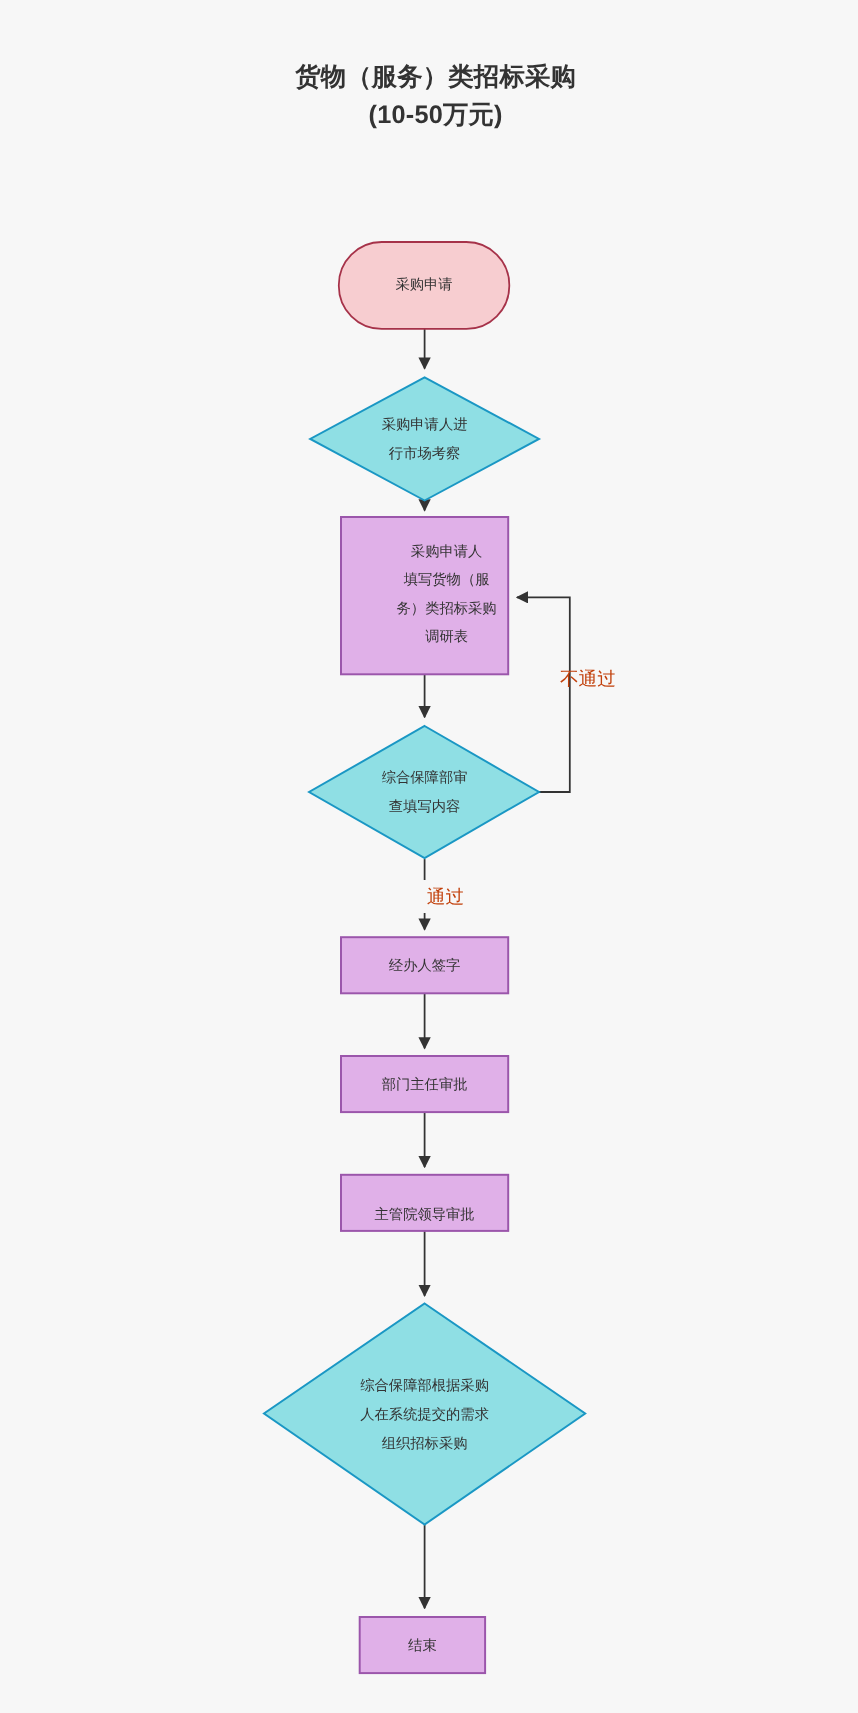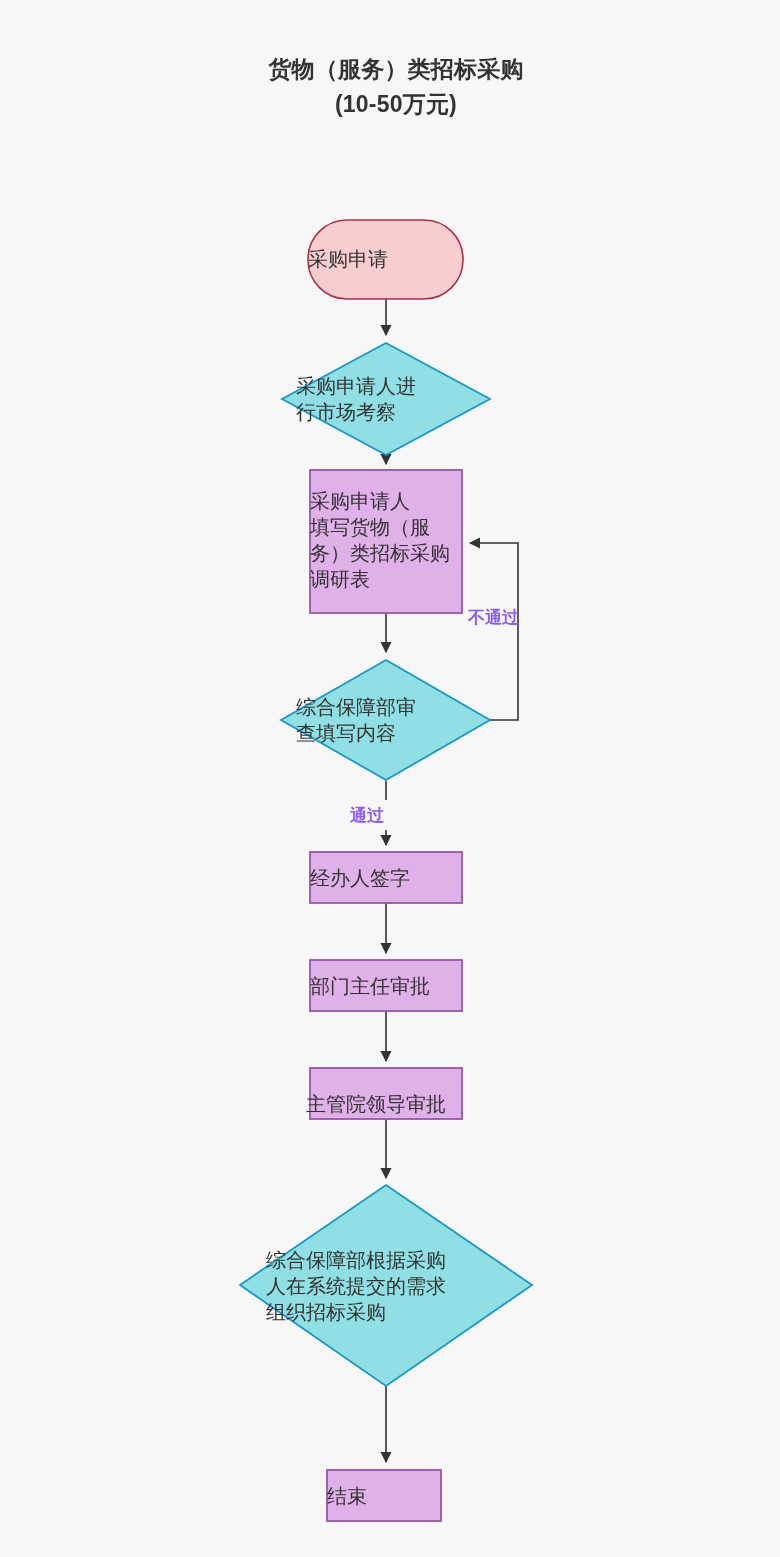--- a/index.html
+++ b/index.html
@@ -41,31 +41,32 @@
     left: 0;
     top: 0;
     width: 780px;
     height: 1557px;
     overflow: visible;
   }
 
   .node-label {
     position: absolute;
     color: #333333;
+    text-align: center;
     line-height: 26px;
-    font-size: 20px;
+    font-size: 13px;
     pointer-events: none;
     white-space: pre-line;
   }
   .edge-label {
     position: absolute;
-    color: #8b5cf6;
+    color: #c2410c;
     font-size: 17px;
-    font-weight: bold;
-    text-align: left;
+    font-weight: normal;
+    text-align: right;
     line-height: 20px;
   }
 </style>
 </head>
 <body>
 
 <div id="flow-root">
 
   <div class="title-block">
     <span class="title-line">货物（服务）类招标采购</span>
@@ -125,21 +126,21 @@
     <polygon points="386,1185 532,1285 386,1386 240,1285" fill="#8fdfe4" stroke="#1a97c4" stroke-width="1.8"></polygon>
 
     <rect x="327" y="1470" width="114" height="51" fill="#e0b0e8" stroke="#9b56ab" stroke-width="1.8"></rect>
   </svg>
 
   <div class="node-label" style="left:308px; top:246px; width:155px;">采购申请</div>
 
   <div class="node-label" style="left:296px; top:373px; width:180px;">采购申请人进
 行市场考察</div>
 
-  <div class="node-label" style="left:310px; top:488px; width:152px;">采购申请人
+  <div class="node-label" style="left:310px; top:488px; width:152px;padding-left:20px;">采购申请人
 填写货物（服
 务）类招标采购
 调研表</div>
 
   <div class="node-label" style="left:296px; top:694px; width:180px;">综合保障部审
 查填写内容</div>
 
   <div class="node-label" style="left:310px; top:865px; width:152px;">经办人签字</div>
 
   <div class="node-label" style="left:310px; top:973px; width:152px;">部门主任审批</div>

